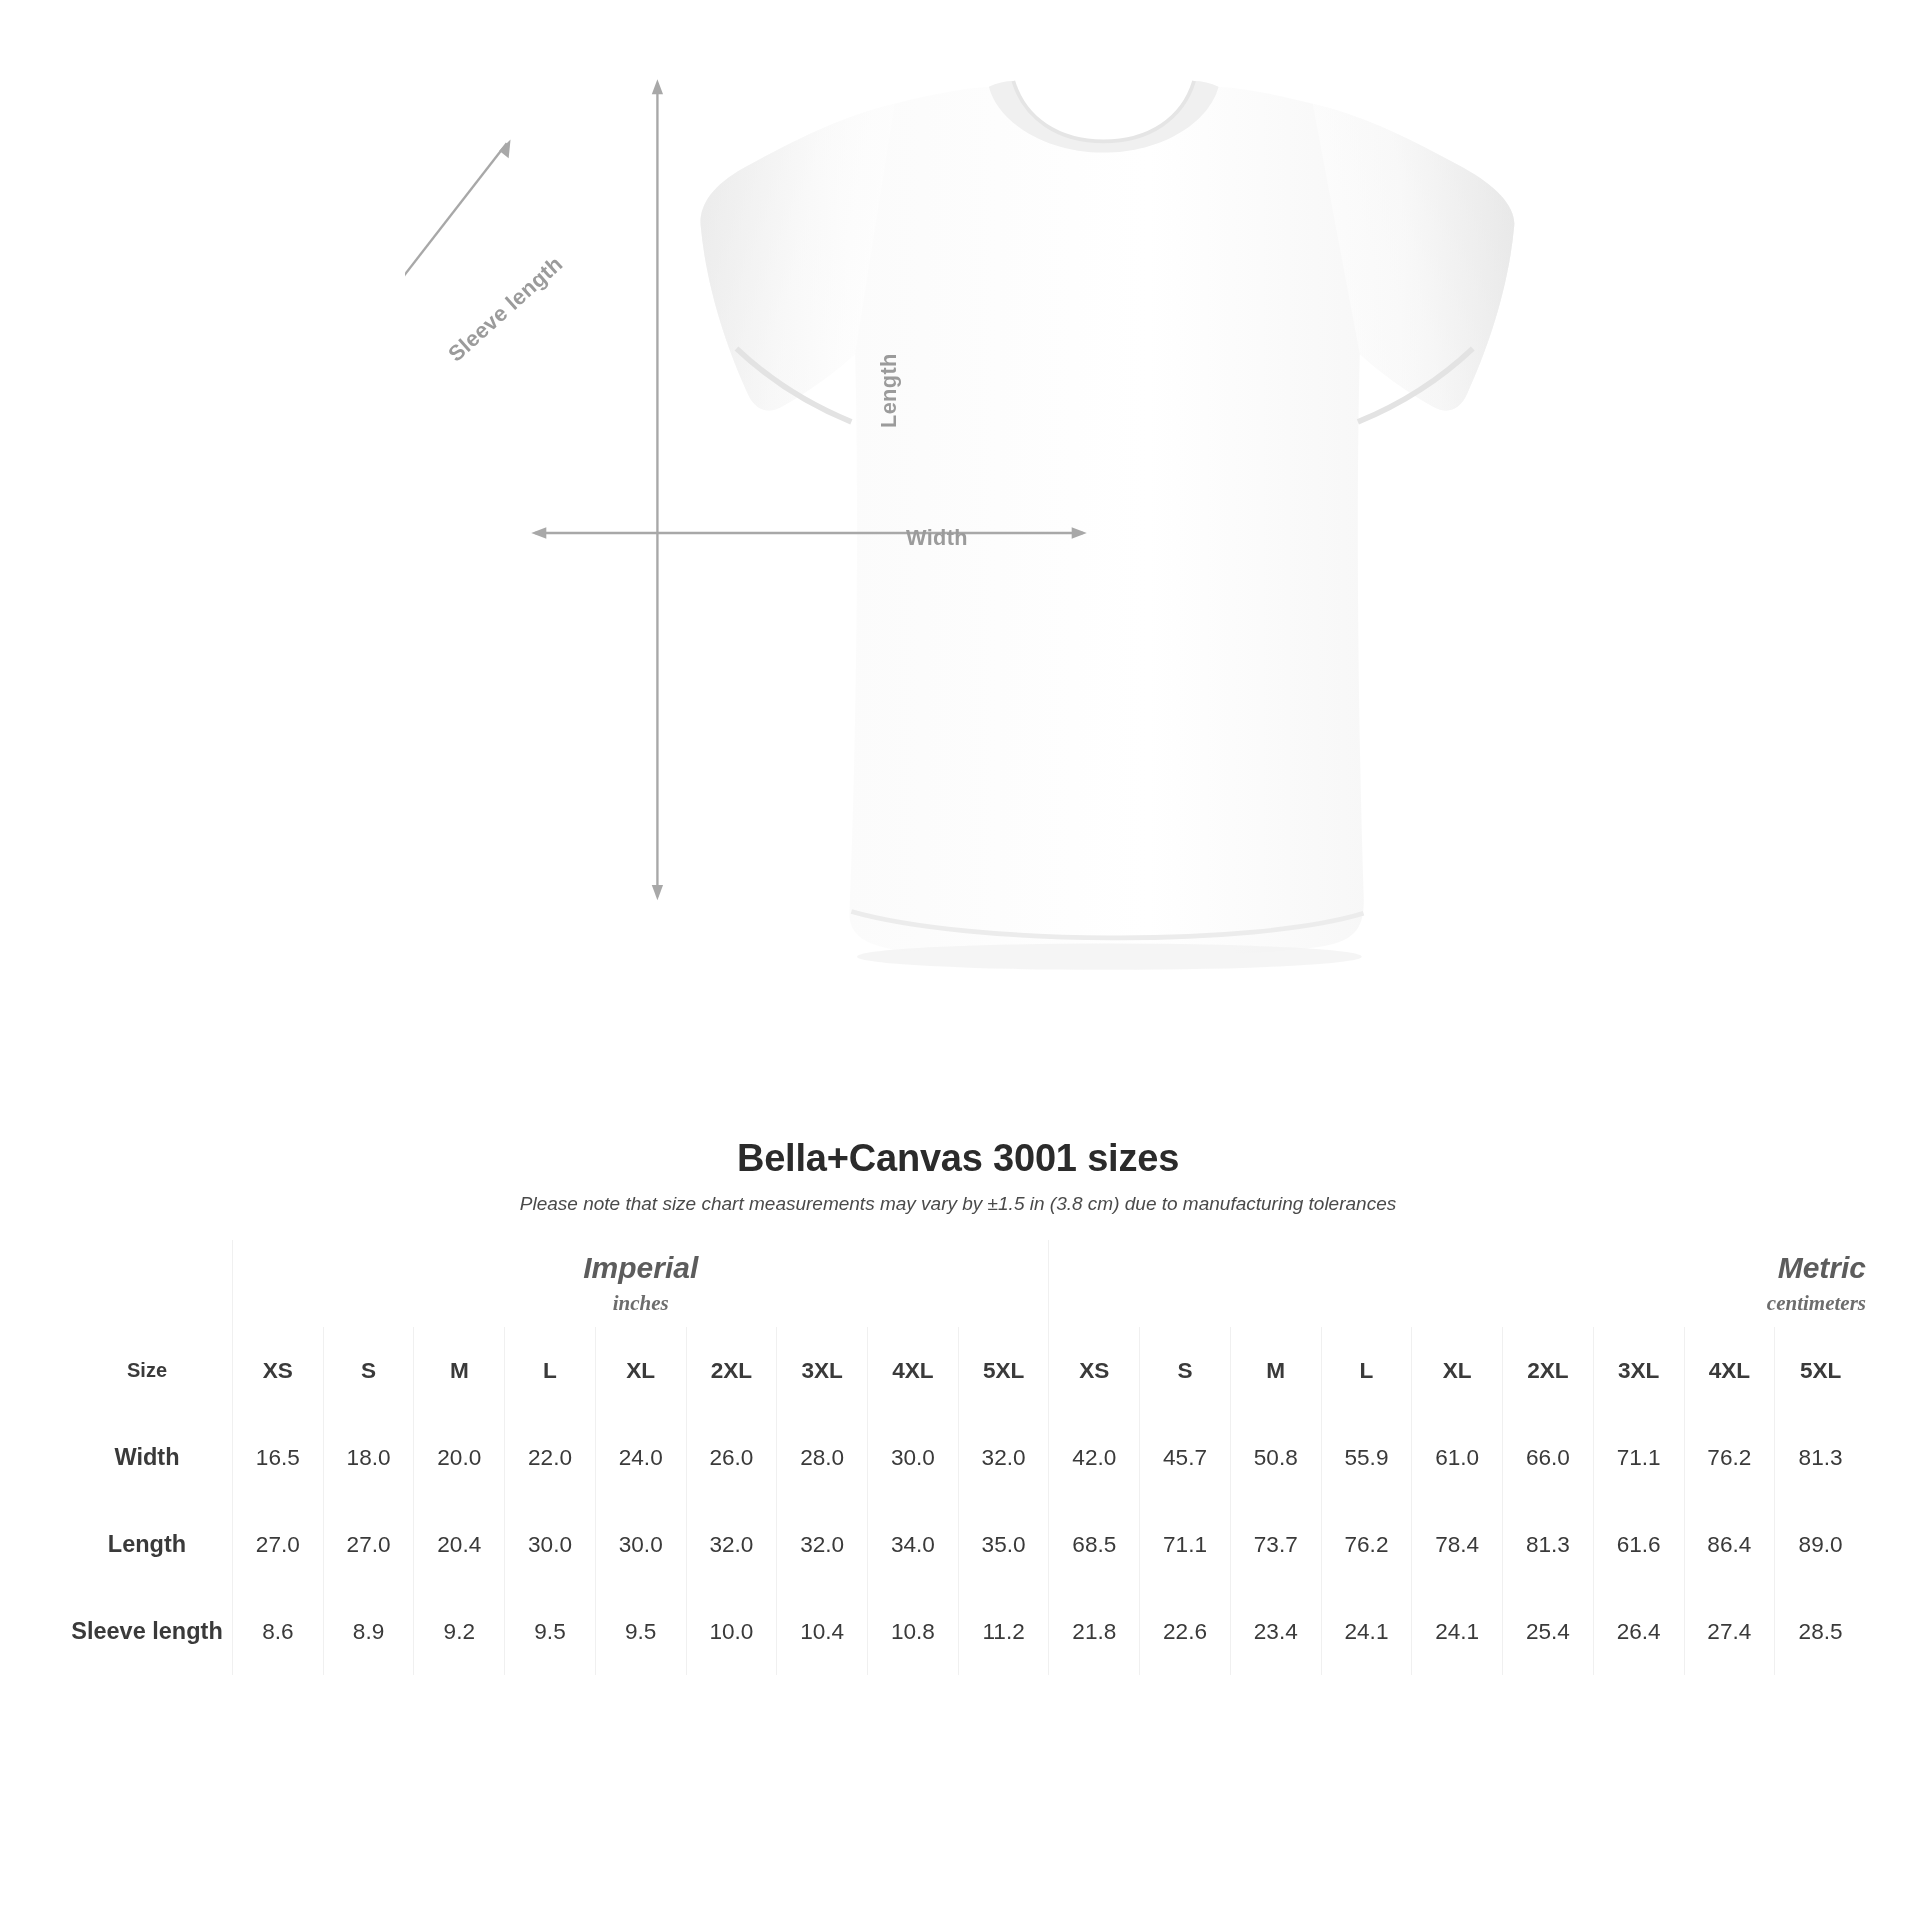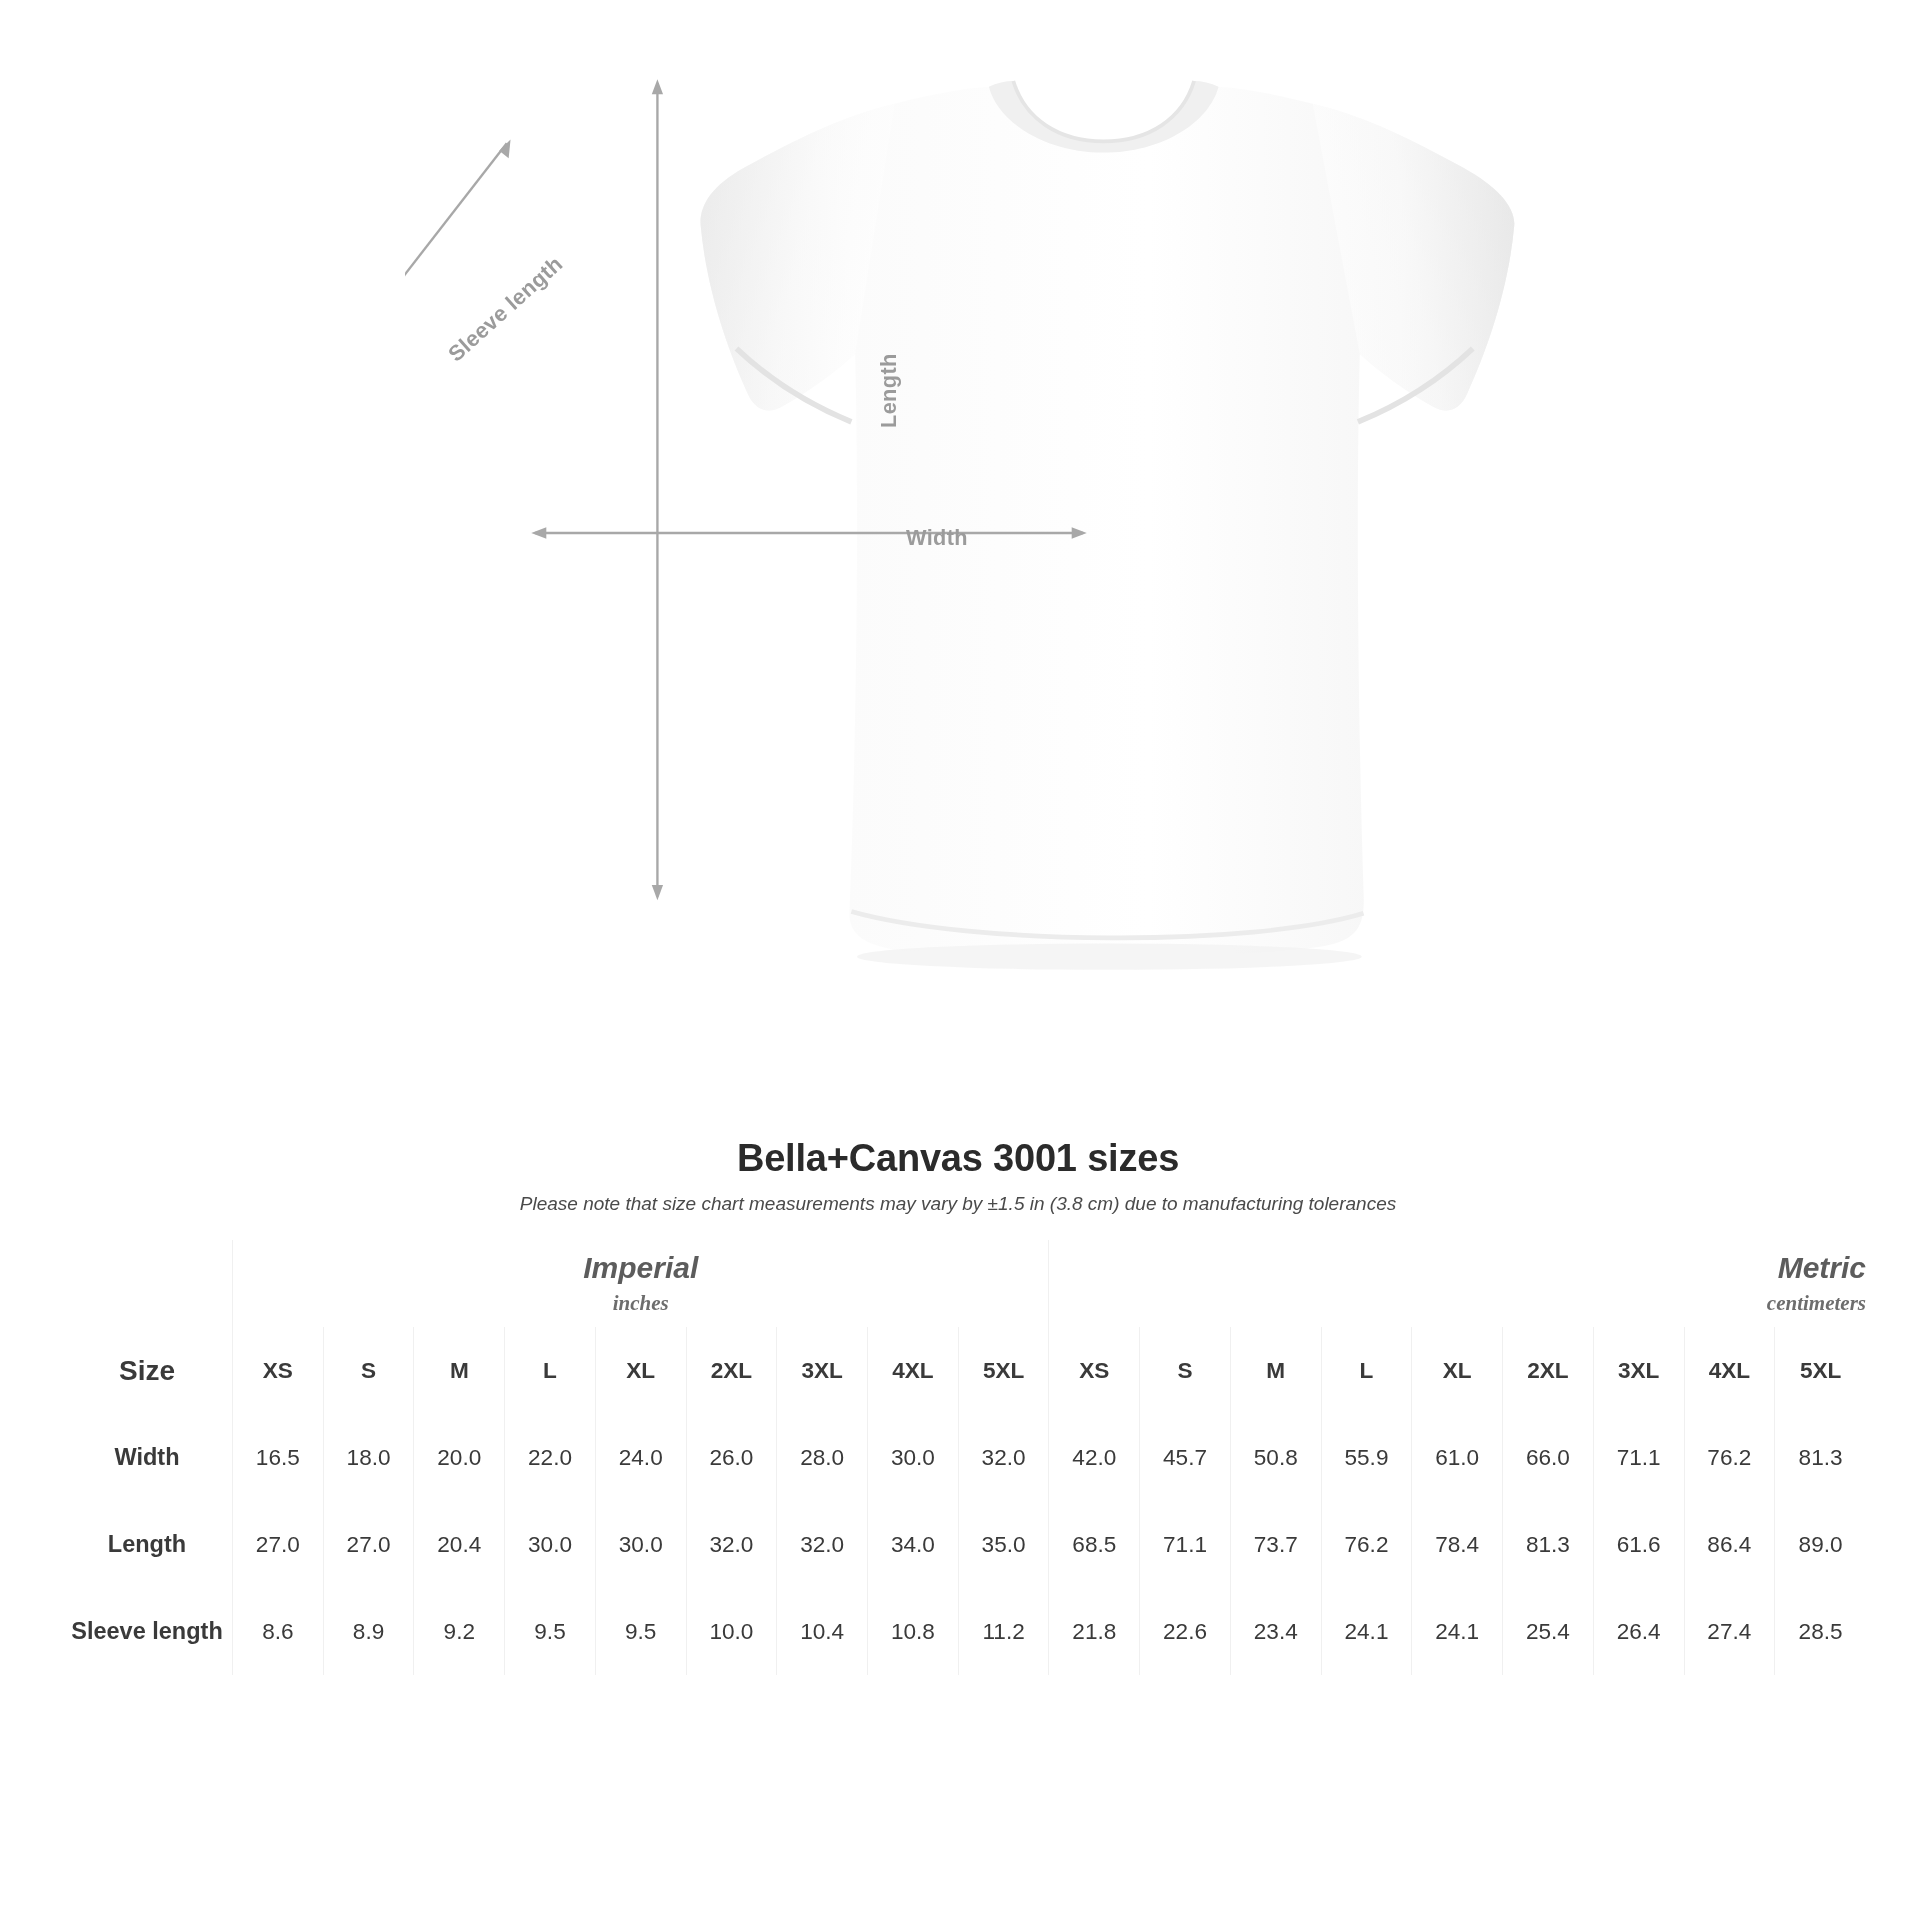--- a/index.html
+++ b/index.html
@@ -132,21 +132,21 @@
     font-family: Liberation Serif, serif;
   }
 
   .size-row th {
     background: #ffffff;
     font-size: 22.6px;
     font-weight: bold;
     color: #4a4a4a;
     height: 94px;
   }
-  .size-row th.rowhead { font-size: 28px; }
+  .size-row th.rowhead { font-size: 20px; }
 
   .row-shaded td, .row-shaded th { background: #ededed; }
   .row-plain td, .row-plain th { background: #ffffff; }
 
   tbody th.rowhead {
     font-size: 23.5px;
     font-weight: bold;
     color: #3a3a3a;
     text-align: center;
   }

